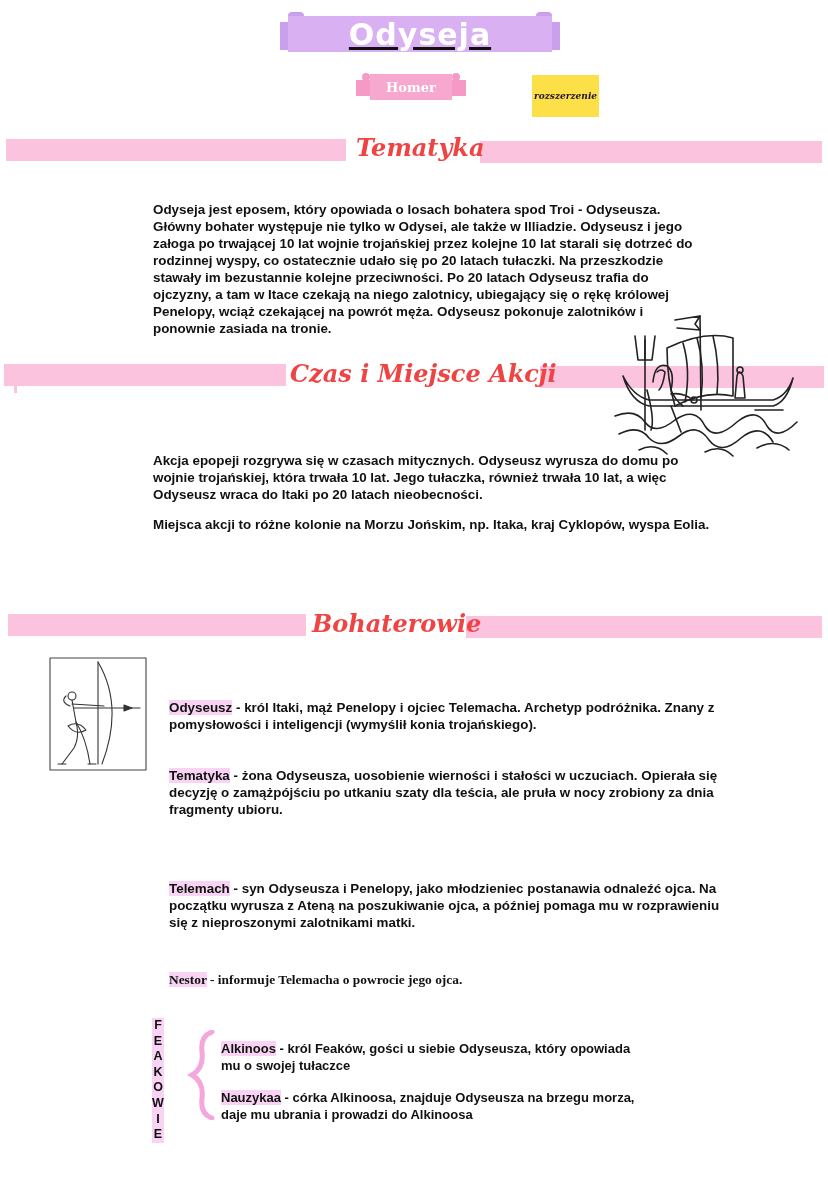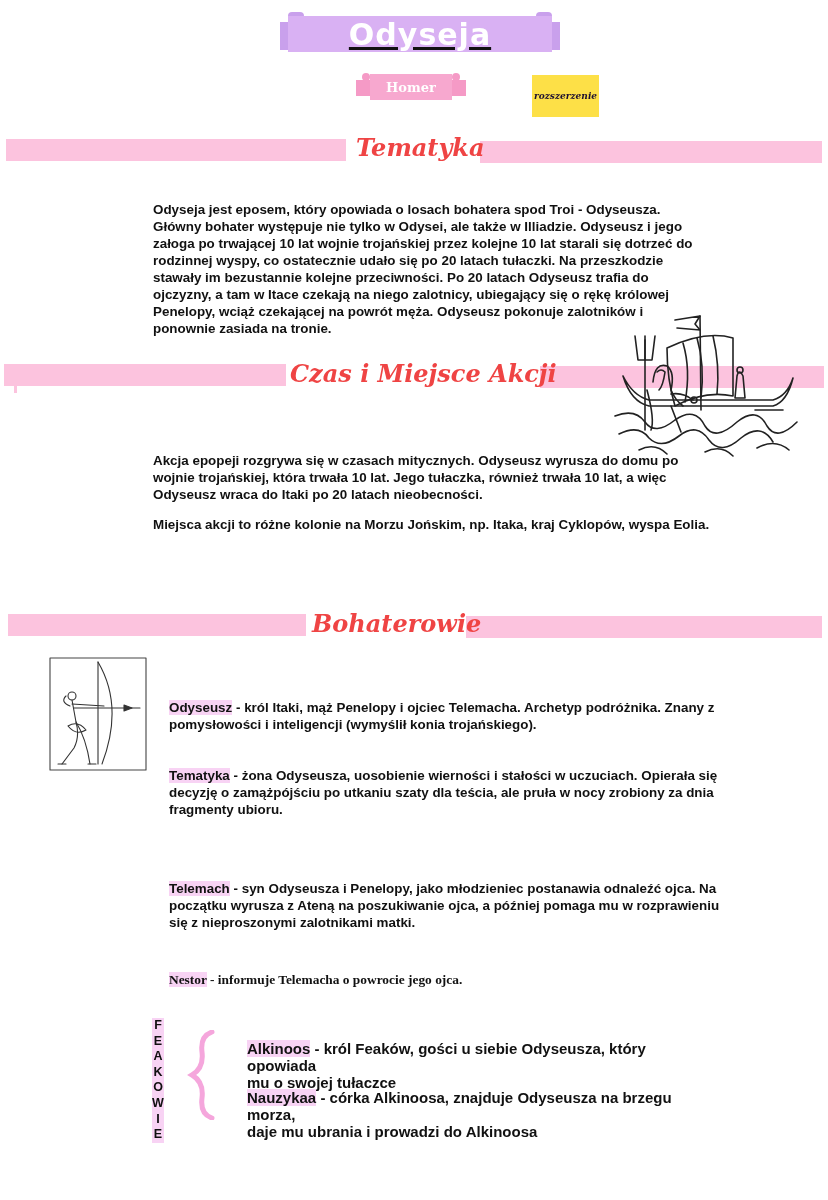--- a/index.html
+++ b/index.html
@@ -47,21 +47,21 @@
     
     .char { position: absolute; left: 153px; width: 580px; font-size: 13.4px; font-weight: bold; line-height: 17px; }
     .char p { margin: 0; padding-left: 16px; }
 
     #feakowie-label { position: absolute; left: 152px; top: 1018px; width: 12px;
                       display: flex; flex-direction: column; align-items: center;
                       font-size: 12.5px; font-weight: bold; line-height: 15.6px; background: #f8d3f4; }
 
     #feakowie-brace { position: absolute; left: 186px; top: 1030px; width: 30px; height: 90px; }
 
-    .sub-char { position: absolute; left: 221px; width: 470px; font-size: 15px; font-weight: bold; line-height: 17px; margin-left: 26px; }
+    .sub-char { position: absolute; left: 221px; width: 470px; font-size: 13px; font-weight: bold; line-height: 17px; }
 
     .illus { position: absolute; }
   </style>
 </head>
 <body>
 
 <div id="title-ribbon" class="ribbon">
   <div class="tab tab-l"></div>
   <div class="tab tab-r"></div>
   <div class="knob knob-l"></div>

